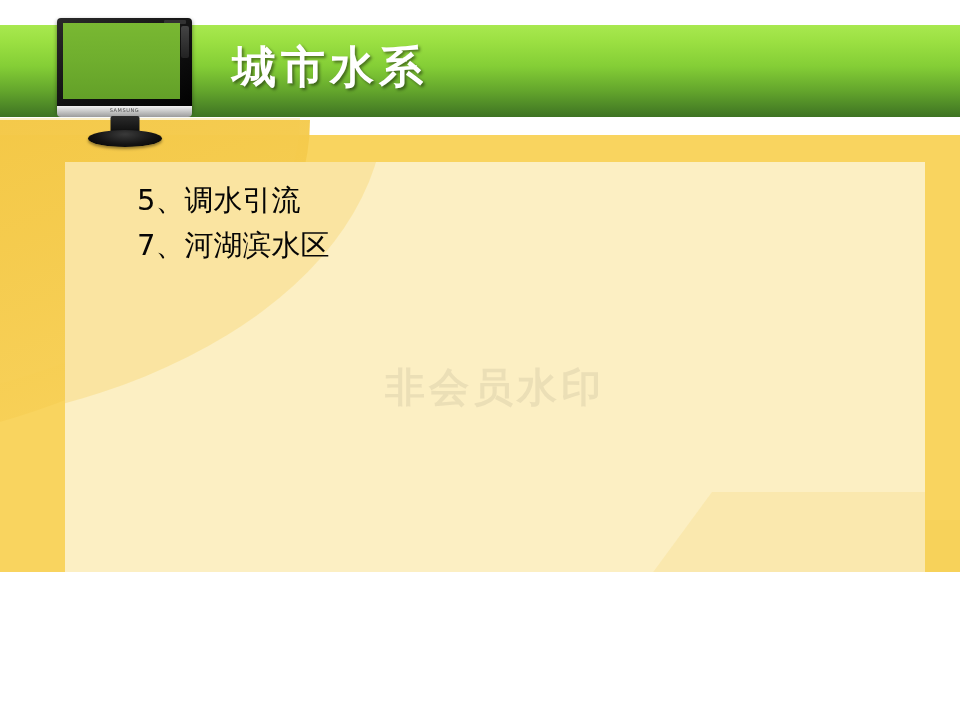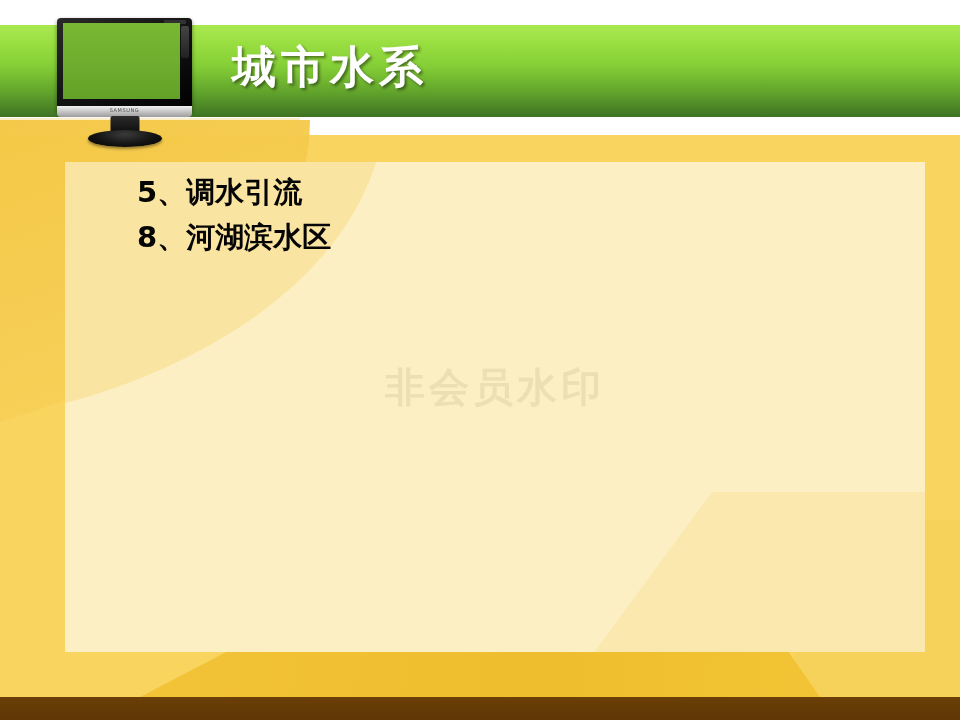--- a/index.html
+++ b/index.html
@@ -10,21 +10,21 @@
   body {
     width: 960px;
     height: 720px;
     overflow: hidden;
     font-family: "DejaVu Sans", "Liberation Sans", sans-serif;
   }
 
   .slide {
     position: relative;
     width: 960px;
-    height: 720px;
+    height: 572px;
     background: #ffffff;
     overflow: hidden;
   }
 
   
   .bg-yellow {
     position: absolute;
     left: 0;
     top: 135px;
     width: 960px;
@@ -228,27 +228,27 @@
     color: rgba(160, 150, 130, 0.18);
     letter-spacing: 4px;
     white-space: nowrap;
     user-select: none;
     font-weight: bold;
   }
 
   .body-text {
     position: absolute;
     left: 0;
-    top: 8px;
+    top: 16px;
     width: 860px;
     padding: 0 14px 0 14px;
     box-sizing: border-box;
     font-family: "DejaVu Sans", "Liberation Sans", sans-serif;
     font-size: 29px;
-    font-weight: bold;
+    font-weight: normal;
     color: #050505;
     line-height: 45px;
     text-align: justify;
   }
   .body-text p {
     margin: 0 0 0 0;
     text-indent: 2em;
   }
 </style>
 </head>
@@ -278,17 +278,17 @@
     <div class="monitor-base"></div>
   </div>
 
   <div class="content-panel">
     <div class="panel-swoosh"></div>
     <div class="panel-swoosh2"></div>
     <div class="watermark">非会员水印</div>
 
     <div class="body-text">
       <p>5、调水引流</p>
-      <p>8、河湖滨水区</p>
+      <p>7、河湖滨水区</p>
     </div>
   </div>
 
 </div>
 
 </body></html>

